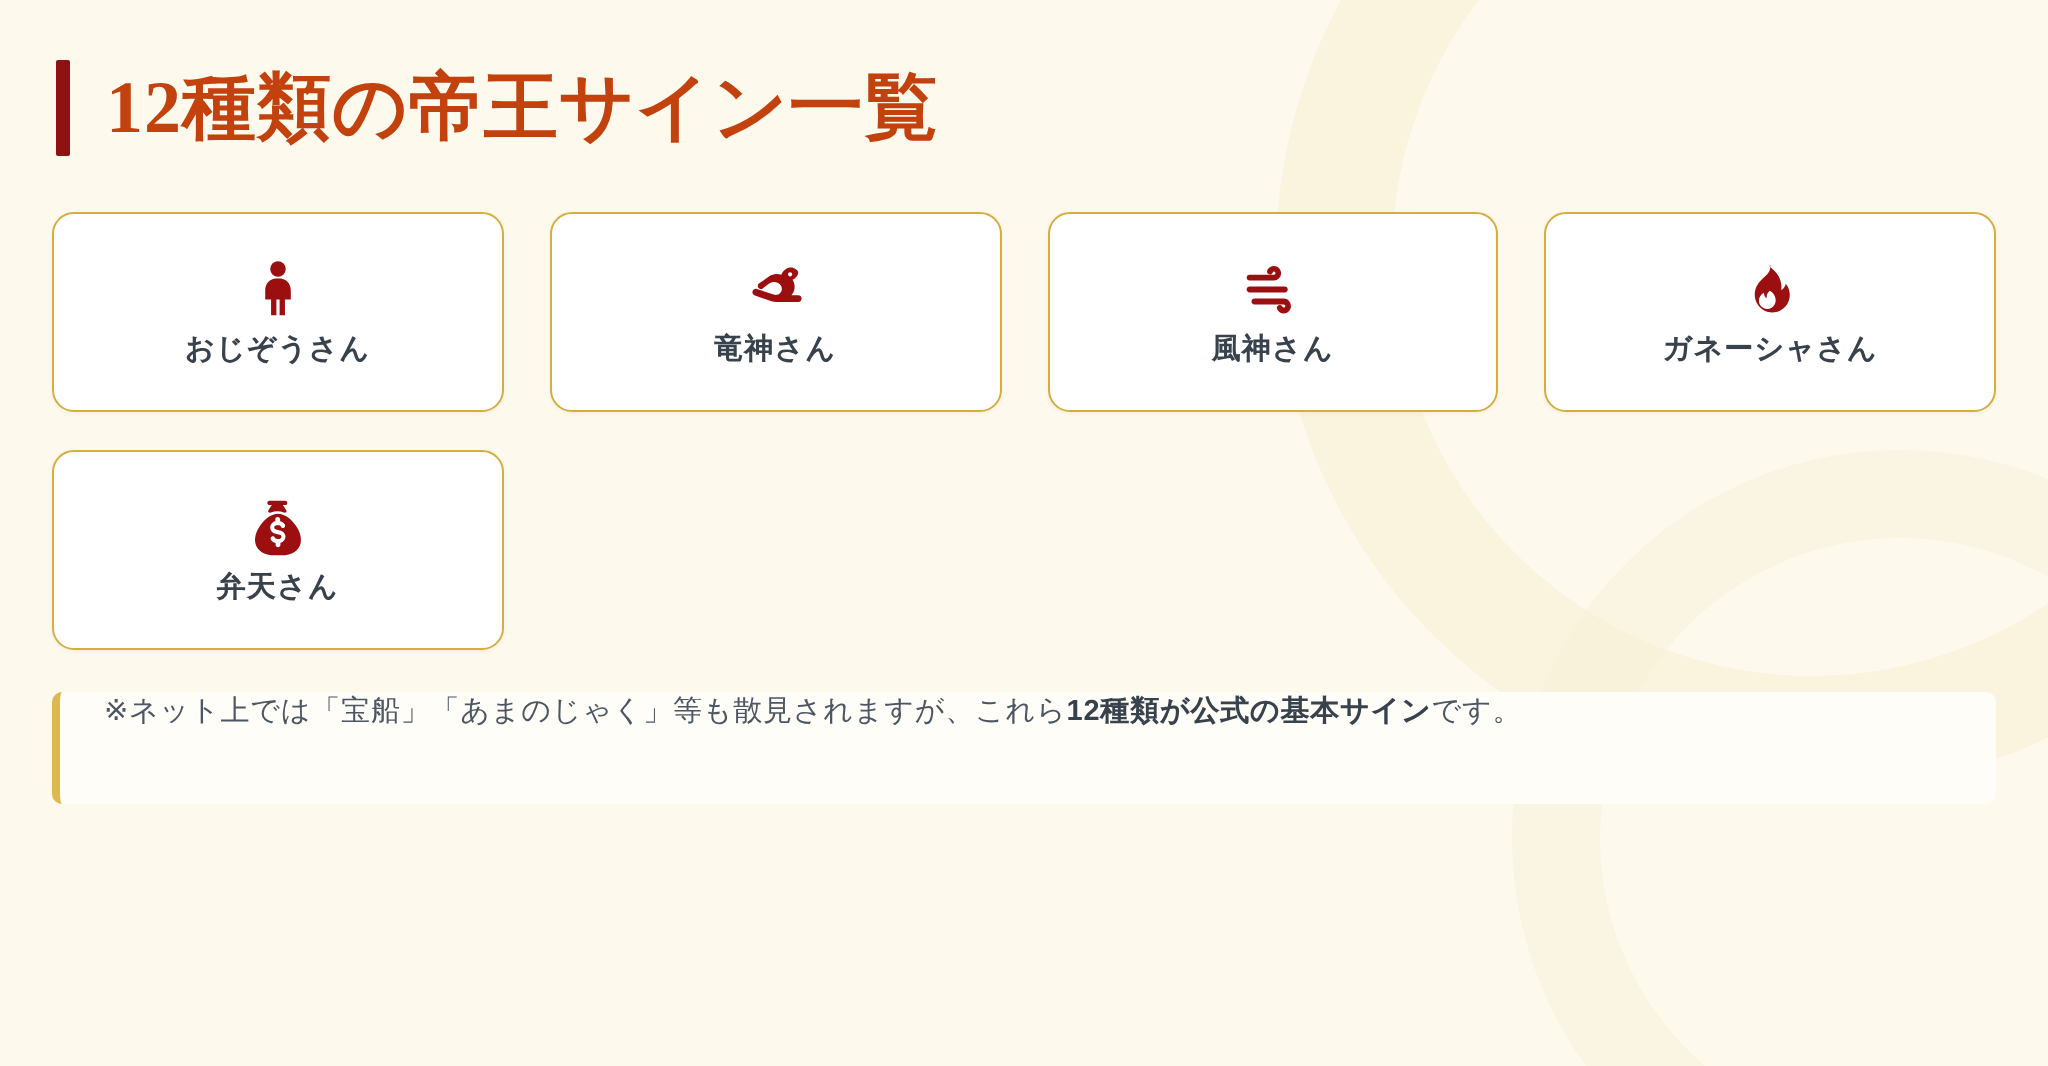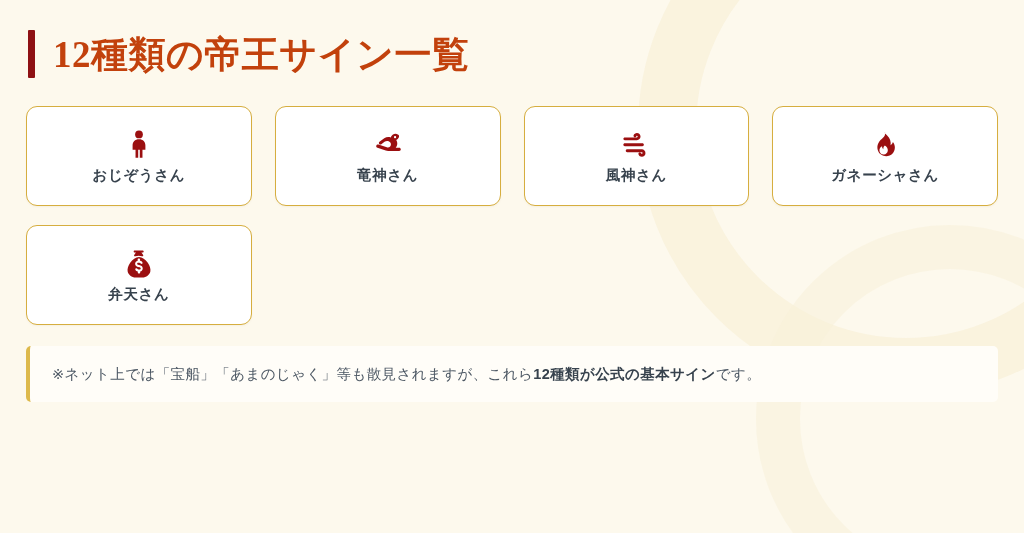--- a/index.html
+++ b/index.html
@@ -125,21 +125,21 @@
   }
 
   
   #footer-note {
     margin-top: 21px;
     background: #fffdf8;
     border-left: 4px solid #ddb94b;
     border-radius: 5px;
     height: 56px;
     display: flex;
-    align-items: center;
+    align-items: flex-start;
     padding: 0 22px;
     box-sizing: border-box;
   }
   #footer-note-text {
     font-size: 14.5px;
     color: #4c5763;
     letter-spacing: 0.4px;
     line-height: 1.4;
   }
   #footer-note-text b {

